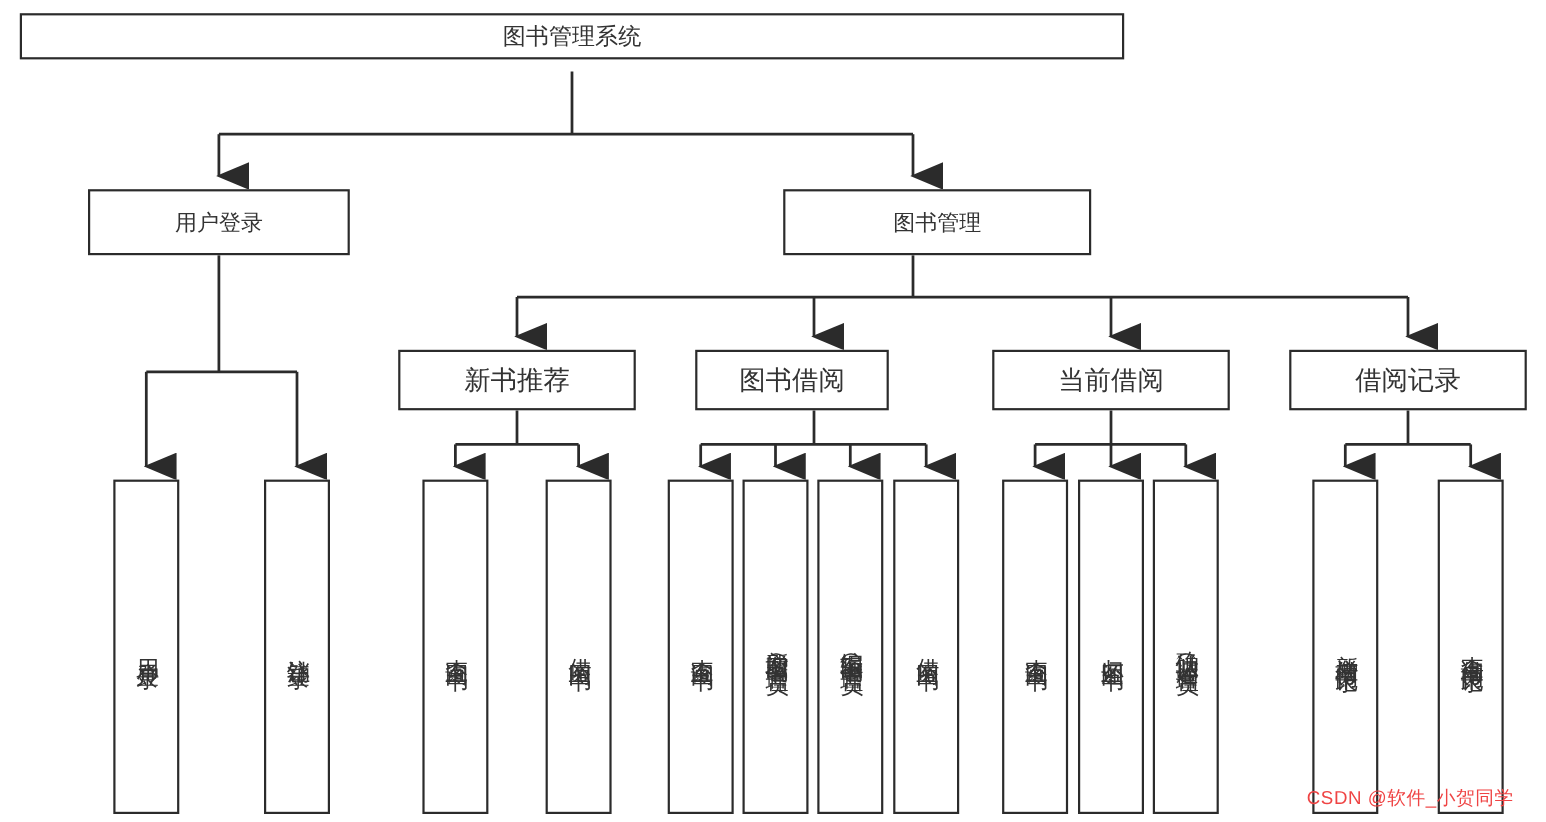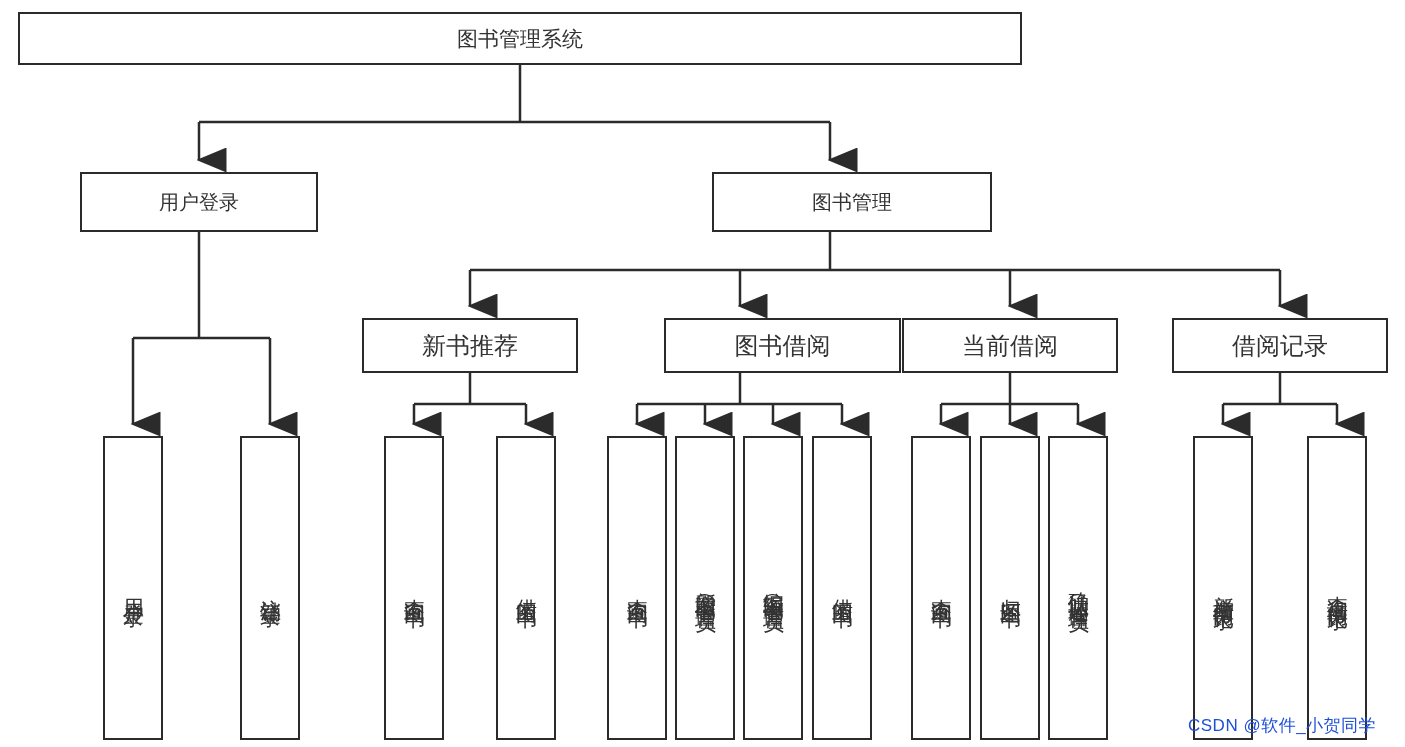--- a/index.html
+++ b/index.html
@@ -43,21 +43,21 @@
     line-height:1.18;
     letter-spacing:3px;
     color:#333333;
     white-space:nowrap;
   }
 
   .watermark{
     position:absolute;
     left:1188px;top:714px;
     font-size:17px;
-    color:#1d4ed8;
+    color:#ef4444;
     white-space:nowrap;
     letter-spacing:.5px;
   }
 </style>
 </head>
 <body>
 
 <div id="stage">
 
   <svg id="wires" viewBox="0 0 1405 747" xmlns="http://www.w3.org/2000/svg">
@@ -105,35 +105,35 @@
       <path d="M1010,404 L1010,424" marker-end="url(#arw)"></path>
       <path d="M1078,404 L1078,424" marker-end="url(#arw)"></path>
 
       <path d="M1280,373 L1280,404"></path>
       <path d="M1223,404 L1337,404"></path>
       <path d="M1223,404 L1223,424" marker-end="url(#arw)"></path>
       <path d="M1337,404 L1337,424" marker-end="url(#arw)"></path>
     </g>
   </svg>
 
-  <div class="node root" style="left:18px;top:12px;width:1004px;height:53px;">
+  <div class="node root" style="left:18px;top:12px;width:1004px;height:42px;">
     <span>图书管理系统</span>
   </div>
 
   <div class="node lvl2" style="left:80px;top:172px;width:238px;height:60px;">
     <span>用户登录</span>
   </div>
   <div class="node lvl2" style="left:712px;top:172px;width:280px;height:60px;">
     <span>图书管理</span>
   </div>
 
   <div class="node lvl3" style="left:362px;top:318px;width:216px;height:55px;">
     <span>新书推荐</span>
   </div>
-  <div class="node lvl3" style="left:664px;top:318px;width:237px;height:55px;">
+  <div class="node lvl3" style="left:632px;top:318px;width:176px;height:55px;">
     <span>图书借阅</span>
   </div>
   <div class="node lvl3" style="left:1172px;top:318px;width:216px;height:55px;">
     <span>借阅记录</span>
   </div>
   <div class="node lvl3" style="left:902px;top:318px;width:216px;height:55px;">
     <span>当前借阅</span>
   </div>
 
   <div class="leaf" style="left:103px;top:436px;width:60px;height:304px;">

